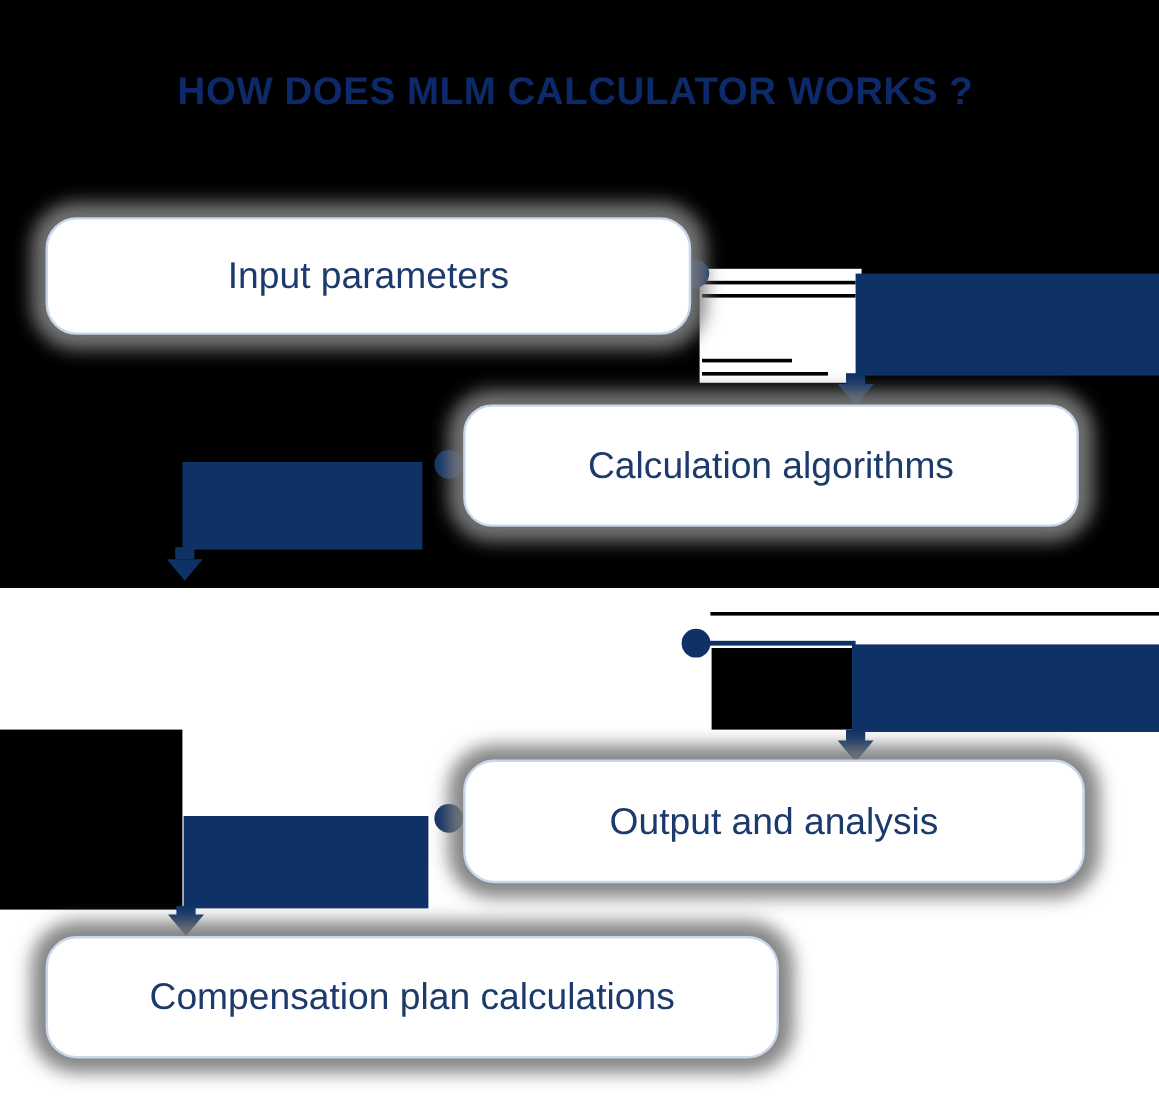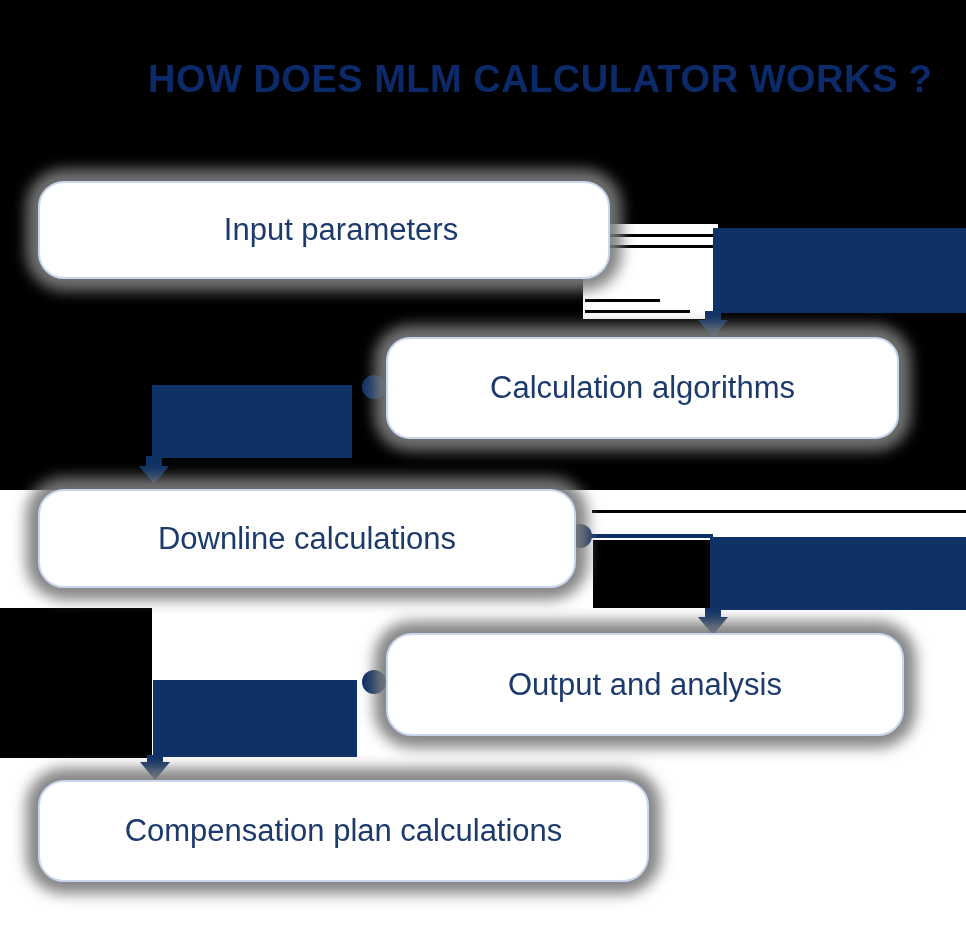--- a/index.html
+++ b/index.html
@@ -47,28 +47,28 @@
   #dot-2{left:362px;top:375px;}
   #dot-3{left:568px;top:524px;}
   #dot-4{left:362px;top:670px;}
   
   .node{
     background:var(--node-fill);border:2px solid var(--node-border);border-radius:26px;
     display:flex;align-items:center;justify-content:center;
     font-size:31px;font-weight:500;color:var(--node-text);white-space:nowrap;
     box-shadow:0 0 14px 12px rgba(124,124,124,0.92);
   }
-  #node-1{left:38px;top:181px;width:534px;height:94px;padding-left:34px;}
+  #node-1{left:38px;top:181px;width:534px;height:94px;}
   #node-2{left:386px;top:337px;width:509px;height:98px;border-radius:24px;}
   #node-3{left:38px;top:489px;width:534px;height:95px;}
   #node-4{left:386px;top:633px;width:514px;height:99px;}
   #node-5{left:38px;top:780px;width:607px;height:98px;}
   
   #title{
-    left:148px;top:58px;font-size:38px;font-weight:700;letter-spacing:0.5px;
+    left:148px;top:58px;font-size:32px;font-weight:700;letter-spacing:0.5px;
     color:var(--title);white-space:nowrap;
   }
 </style>
 </head>
 <body>
 
 <div id="canvas">
 
   <div class="abs" id="white-zone"></div>
   <div class="abs" id="white-patch-1"></div>
@@ -104,23 +104,20 @@
   <div class="abs dot" id="dot-2"></div>
   <div class="abs dot" id="dot-3"></div>
   <div class="abs dot" id="dot-4"></div>
 
   <div class="abs node" id="node-1">
     <span>Input parameters</span>
   </div>
   <div class="abs node" id="node-2">
     <span>Calculation algorithms</span>
   </div>
-  <div class="abs node" id="node-3">
-    <span>Downline calculations</span>
-  </div>
   <div class="abs node" id="node-5">
     <span>Compensation plan calculations</span>
   </div>
   <div class="abs node" id="node-4">
     <span>Output and analysis</span>
   </div>
 
 </div>
 
 </body></html>

